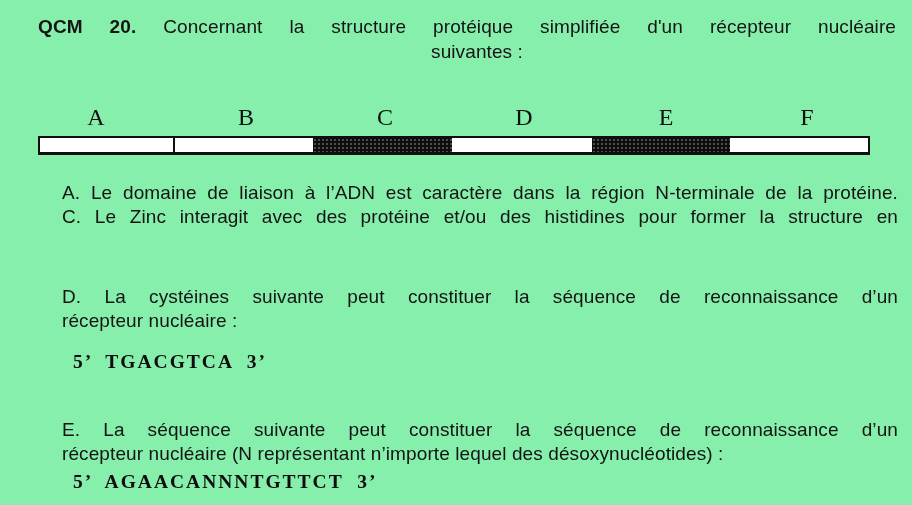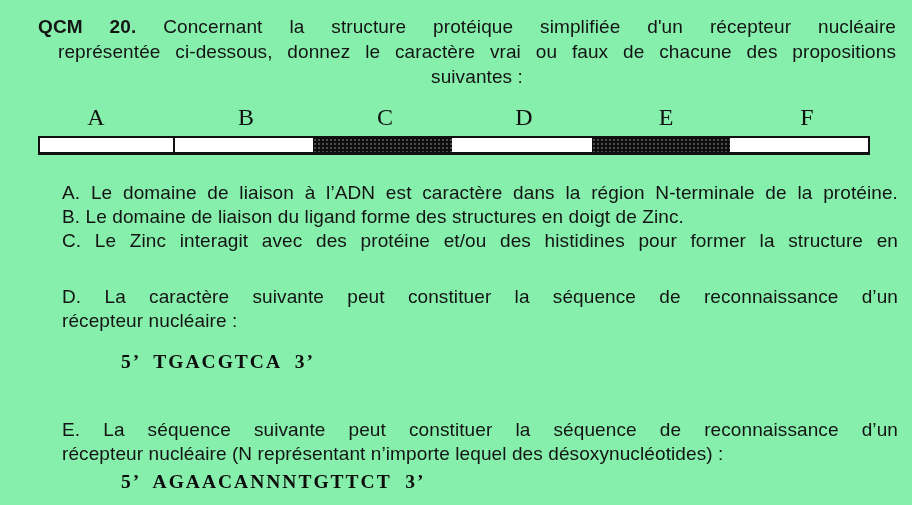--- a/index.html
+++ b/index.html
@@ -82,33 +82,31 @@
   
   .seq {
     position: absolute;
     left: 73px;
     font-family: "Liberation Serif", "DejaVu Serif", serif;
     font-weight: bold;
     font-size: 19.5px;
     letter-spacing: 2px;
     word-spacing: 7px;
     color: #0e0e0e;
-    margin-left: 48px;
   }
   #seq-1 { top: 351px; }
   #seq-2 { top: 471px; }
 </style>
 </head>
 <body>
 
 <div class="page">
 
   <div class="heading">
     <div class="jl"><span class="bold">QCM 20.</span> <span>Concernant la structure protéique simplifiée d'un récepteur nucléaire</span></div>
-    <div class="indent jl">représentée ci-dessous, donnez le caractère vrai ou faux de chacune des propositions</div>
     <div class="indent">suivantes :</div>
   </div>
 
   <span class="dlabel dlabel-a">A</span>
   <span class="dlabel dlabel-b">B</span>
   <span class="dlabel dlabel-c">C</span>
   <span class="dlabel dlabel-d">D</span>
   <span class="dlabel dlabel-e">E</span>
   <span class="dlabel dlabel-f">F</span>
 
@@ -116,26 +114,25 @@
     <div class="seg seg-a" data-fill="white"></div>
     <div class="seg seg-b" data-fill="white"></div>
     <div class="seg seg-c" data-fill="black"></div>
     <div class="seg seg-d" data-fill="white"></div>
     <div class="seg seg-e" data-fill="black"></div>
     <div class="seg seg-f" data-fill="white"></div>
   </div>
 
   <div class="props" id="prop-abc">
     <div class="jl">A. Le domaine de liaison à l’ADN est caractère dans la région N-terminale de la protéine.</div>
-    <div>B. Le domaine de liaison du ligand forme des structures en doigt de Zinc.</div>
     <div class="jl">C. Le Zinc interagit avec des protéine et/ou des histidines pour former la structure en</div>
   </div>
 
   <div class="props" id="prop-d">
-    <div class="jl">D. La caractère suivante peut constituer la séquence de reconnaissance d’un</div>
+    <div class="jl">D. La cystéines suivante peut constituer la séquence de reconnaissance d’un</div>
     <div>récepteur nucléaire :</div>
   </div>
 
   <div class="seq" id="seq-1">5’ TGACGTCA  3’</div>
 
   <div class="props" id="prop-e">
     <div class="jl">E. La séquence suivante peut constituer la séquence de reconnaissance d’un</div>
     <div>récepteur nucléaire (N représentant n’importe lequel des désoxynucléotides) :</div>
   </div>
 

